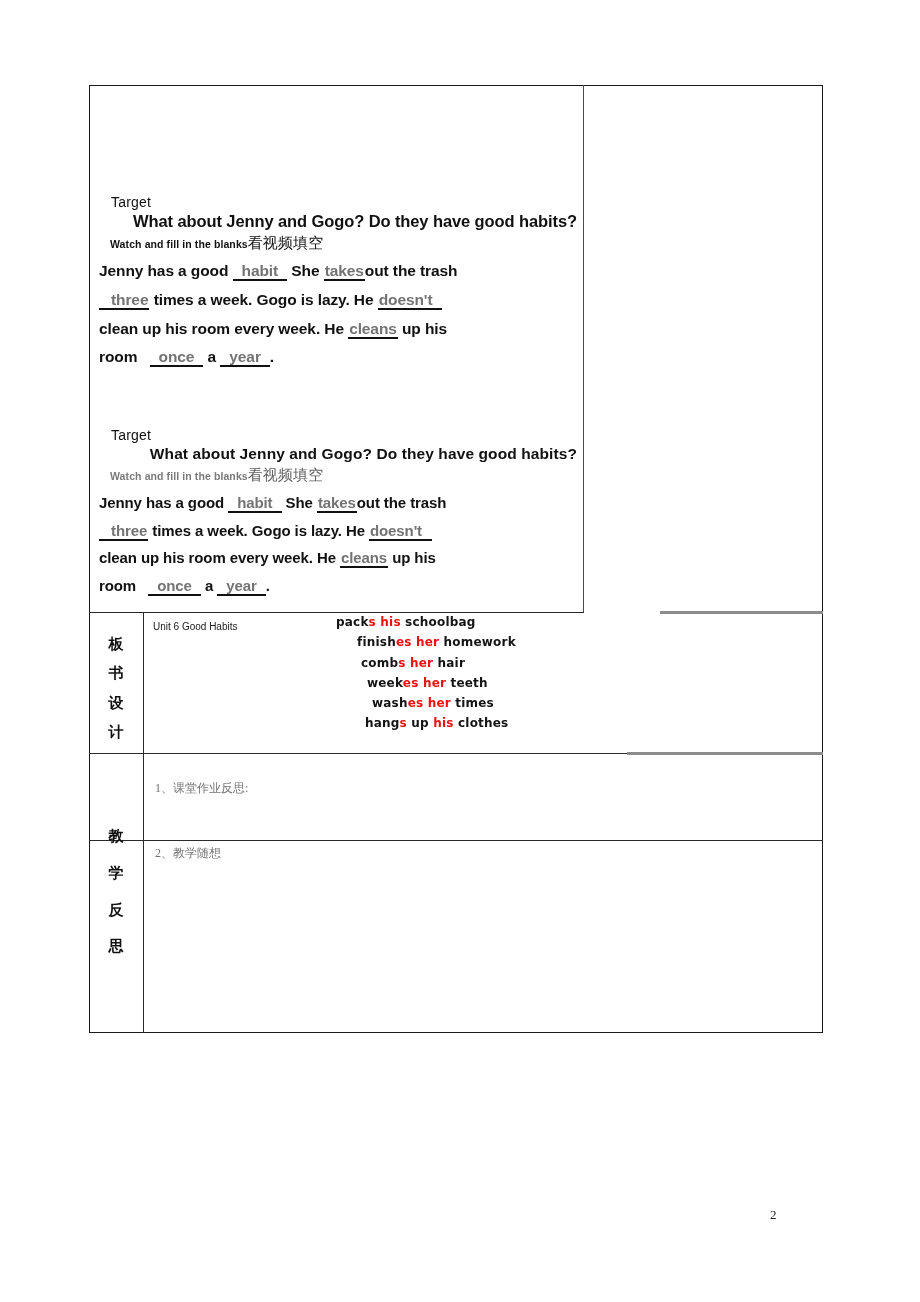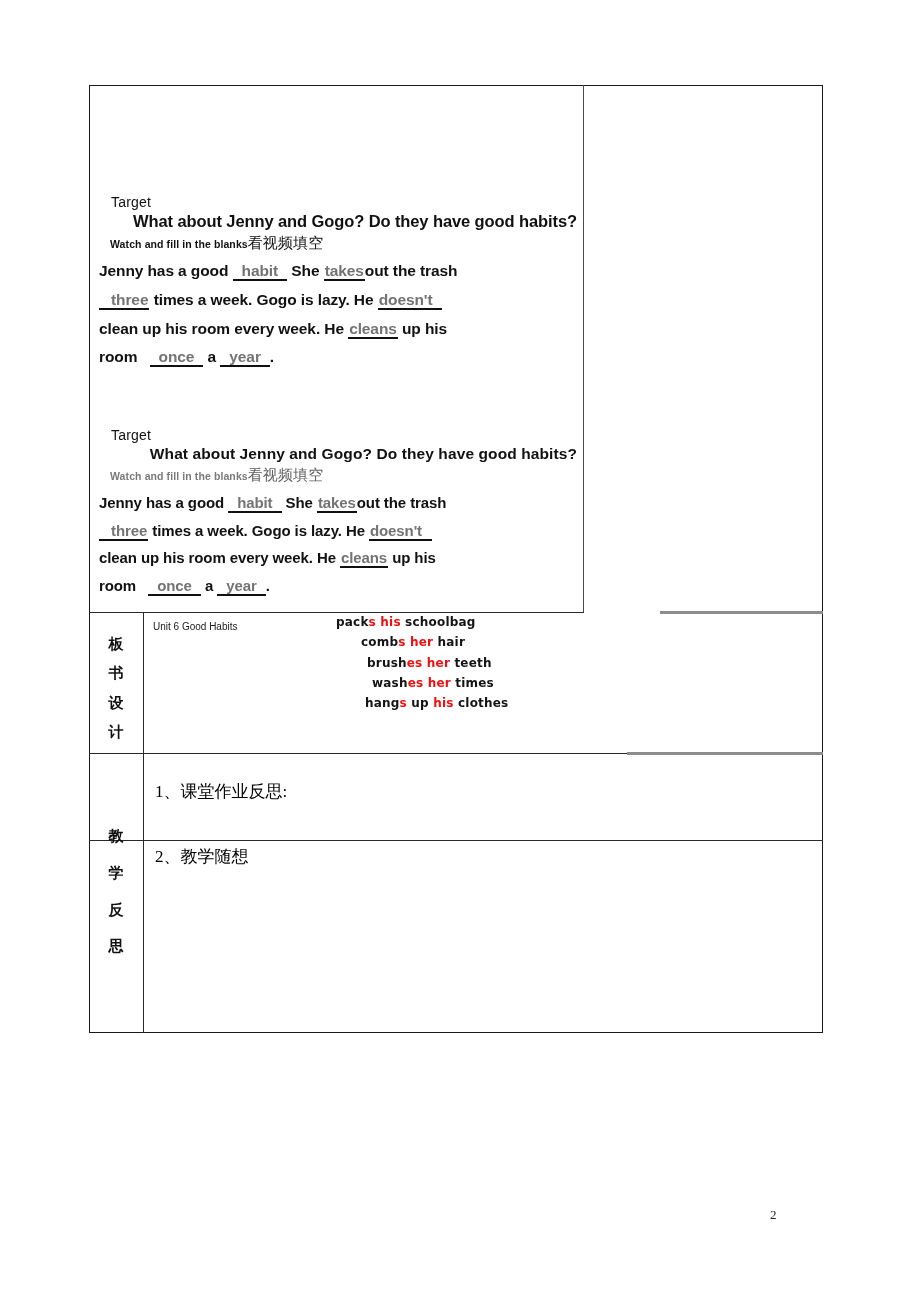--- a/index.html
+++ b/index.html
@@ -123,22 +123,22 @@
     font-size: 15px;
     font-weight: bold;
     color: #111;
     line-height: 1.95;
   }
   .vert-label span { display: block; }
 
   .cell-text {
     position: absolute;
     font-family: "Liberation Serif", serif;
-    font-size: 17px;
-    color: #000000;
+    font-size: 12px;
+    color: #737373;
   }
   .cell-text.unit {
     font-family: "Liberation Sans", sans-serif;
     font-size: 10px;
     color: #1a1a1a;
   }
 
   
   .phrase-list {
     position: absolute;
@@ -227,22 +227,23 @@
   <div class="vert-label" style="left:89px; top:630px;">
     <span>板</span>
     <span>书</span>
     <span>设</span>
     <span>计</span>
   </div>
   <div class="cell-text unit" style="left:153px; top:621px;">Unit 6 Good Habits</div>
 
   <div class="phrase-list">
       <div class="ln" style="padding-left: 0px;"><span>pack</span><span class="r">s</span><span> </span><span class="r">his</span><span> schoolbag</span></div>
+      <div class="ln" style="padding-left: 21px;"><span>finish</span><span class="r">es</span><span> </span><span class="r">her</span><span> homework</span></div>
       <div class="ln" style="padding-left: 25px;"><span>comb</span><span class="r">s</span><span> </span><span class="r">her</span><span> hair</span></div>
-      <div class="ln" style="padding-left: 31px;"><span>brush</span><span class="r">es</span><span> </span><span class="r">her</span><span> teeth</span></div>
+      <div class="ln" style="padding-left: 31px;"><span>week</span><span class="r">es</span><span> </span><span class="r">her</span><span> teeth</span></div>
       <div class="ln" style="padding-left: 36px;"><span>wash</span><span class="r">es</span><span> </span><span class="r">her</span><span> times</span></div>
       <div class="ln" style="padding-left: 29px;"><span>hang</span><span class="r">s</span><span> up </span><span class="r">his</span><span> clothes</span></div>
     </div>
 
   <div class="vert-label" style="left:89px; top:818px; line-height:2.45;">
     <span>教</span>
     <span>学</span>
     <span>反</span>
     <span>思</span>
   </div>

